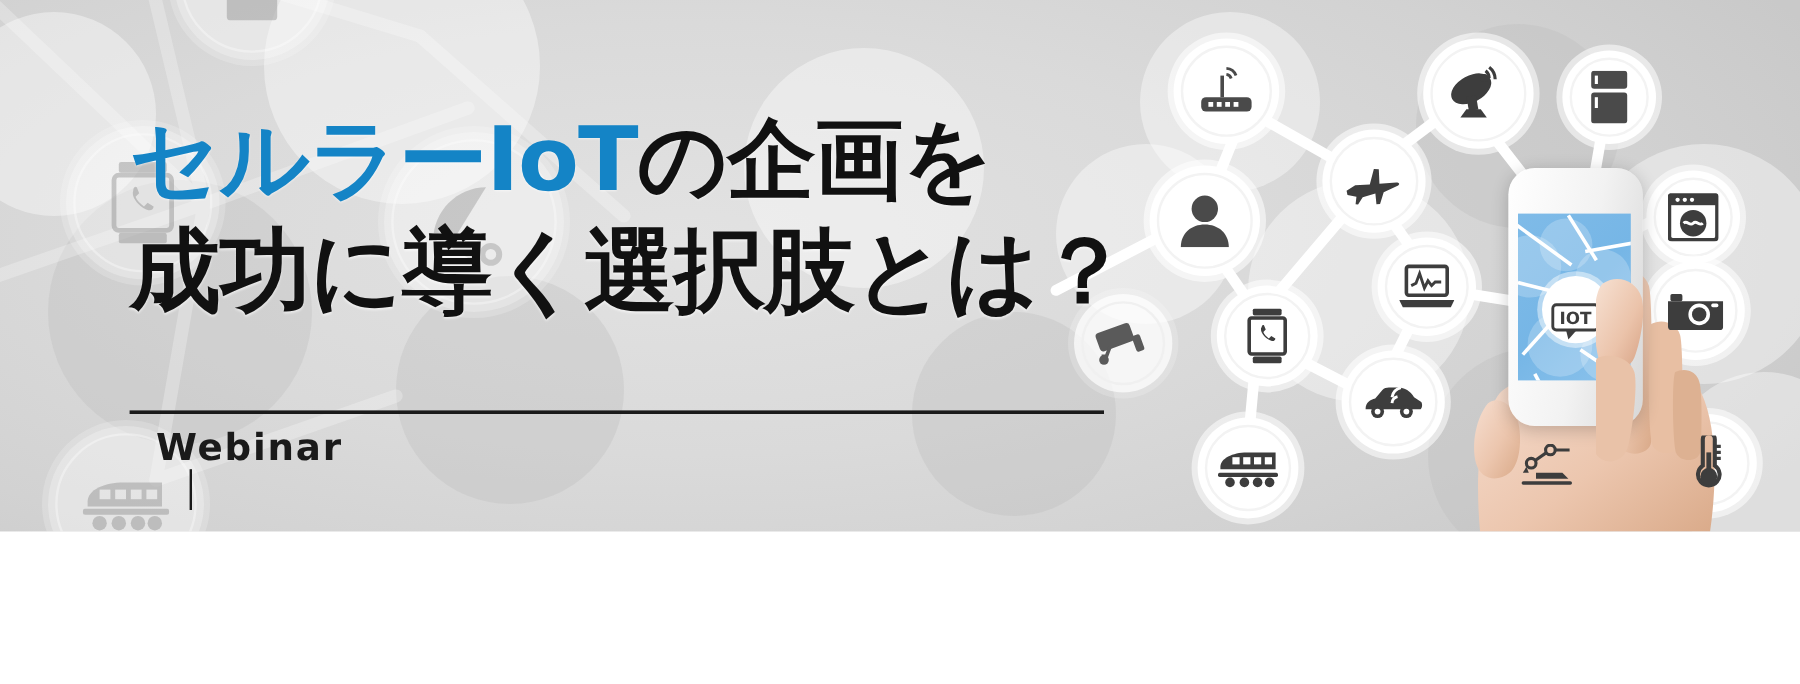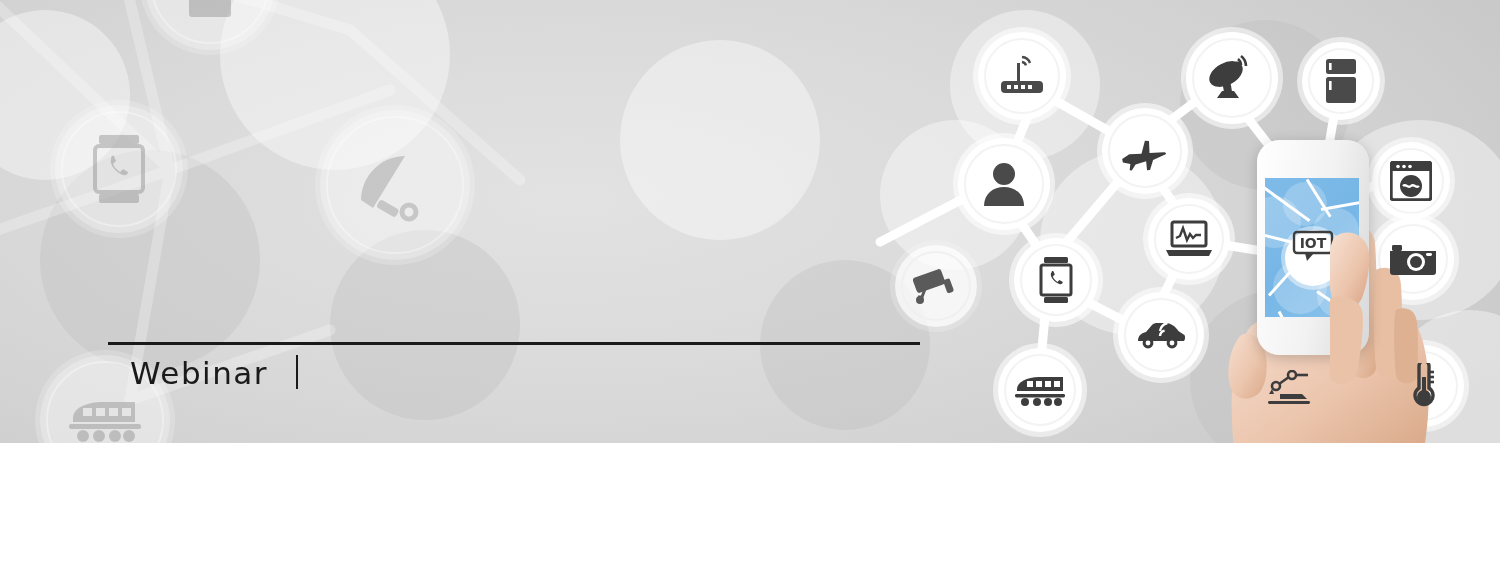--- a/index.html
+++ b/index.html
@@ -97,21 +97,21 @@
   .screen-line {
     position: absolute;
     background: #ffffff;
     transform-origin: left center;
   }
   .iot-circle {
     position: absolute;
     border-radius: 50%;
     background: #ffffff;
     display: flex;
-    align-items: flex-start;
+    align-items: flex-end;
     justify-content: center;
     box-shadow: 0 0 0 4px rgba(255,255,255,0.45);
   }
   .hand {
     position: absolute;
     pointer-events: none;
   }
 
   
   .title-block {
@@ -146,23 +146,24 @@
 
   .meta {
     position: absolute;
     left: 130px;
     top: 355px;
     z-index: 30;
     display: flex;
     color: #1a1a1a;
     font-family: "DejaVu Sans", "Liberation Sans", sans-serif;
     font-size: 31px;
-    font-weight: 400;
+    font-weight: 700;
     letter-spacing: 1.5px;
     white-space: nowrap;
+    flex-direction: column;
   }
   .meta .divider {
     display: inline-block;
     width: 2px;
     height: 34px;
     background: #1a1a1a;
     margin: 0 28px;
   }
   .meta .date { letter-spacing: 1px; }
 
@@ -499,20 +500,26 @@
         <linearGradient id="skin2" x1="0" y1="0" x2="1" y2="1">
           <stop offset="0%" stop-color="#f7e2d4"></stop>
           <stop offset="60%" stop-color="#ebc3aa"></stop>
           <stop offset="100%" stop-color="#d6a183"></stop>
         </linearGradient>
       </defs>
       <path d="M6 8c12-8 28-2 32 12 4 14-2 40-6 50-6 14-26 14-30 0-4-14-6-54 4-62z" fill="url(#skin2)"></path>
       <path d="M2 70c10-4 26 0 30 12 3 12-2 52-6 64-5 14-24 14-28 0-4-14-6-70 4-76z" fill="#e9c2a8"></path>
     </svg>
 
+    <div class="title-block">
+      <div class="title-line">
+        <span class="accent">セルラーIoT</span><span>の企画を</span>
+      </div>
+      <div class="title-line second">成功に導く選択肢とは？</div>
+    </div>
 
     <div class="rule"></div>
 
     <div class="meta">
       <span>Webinar</span>
       <span class="divider"></span>
     </div>
 
   </div>
 

